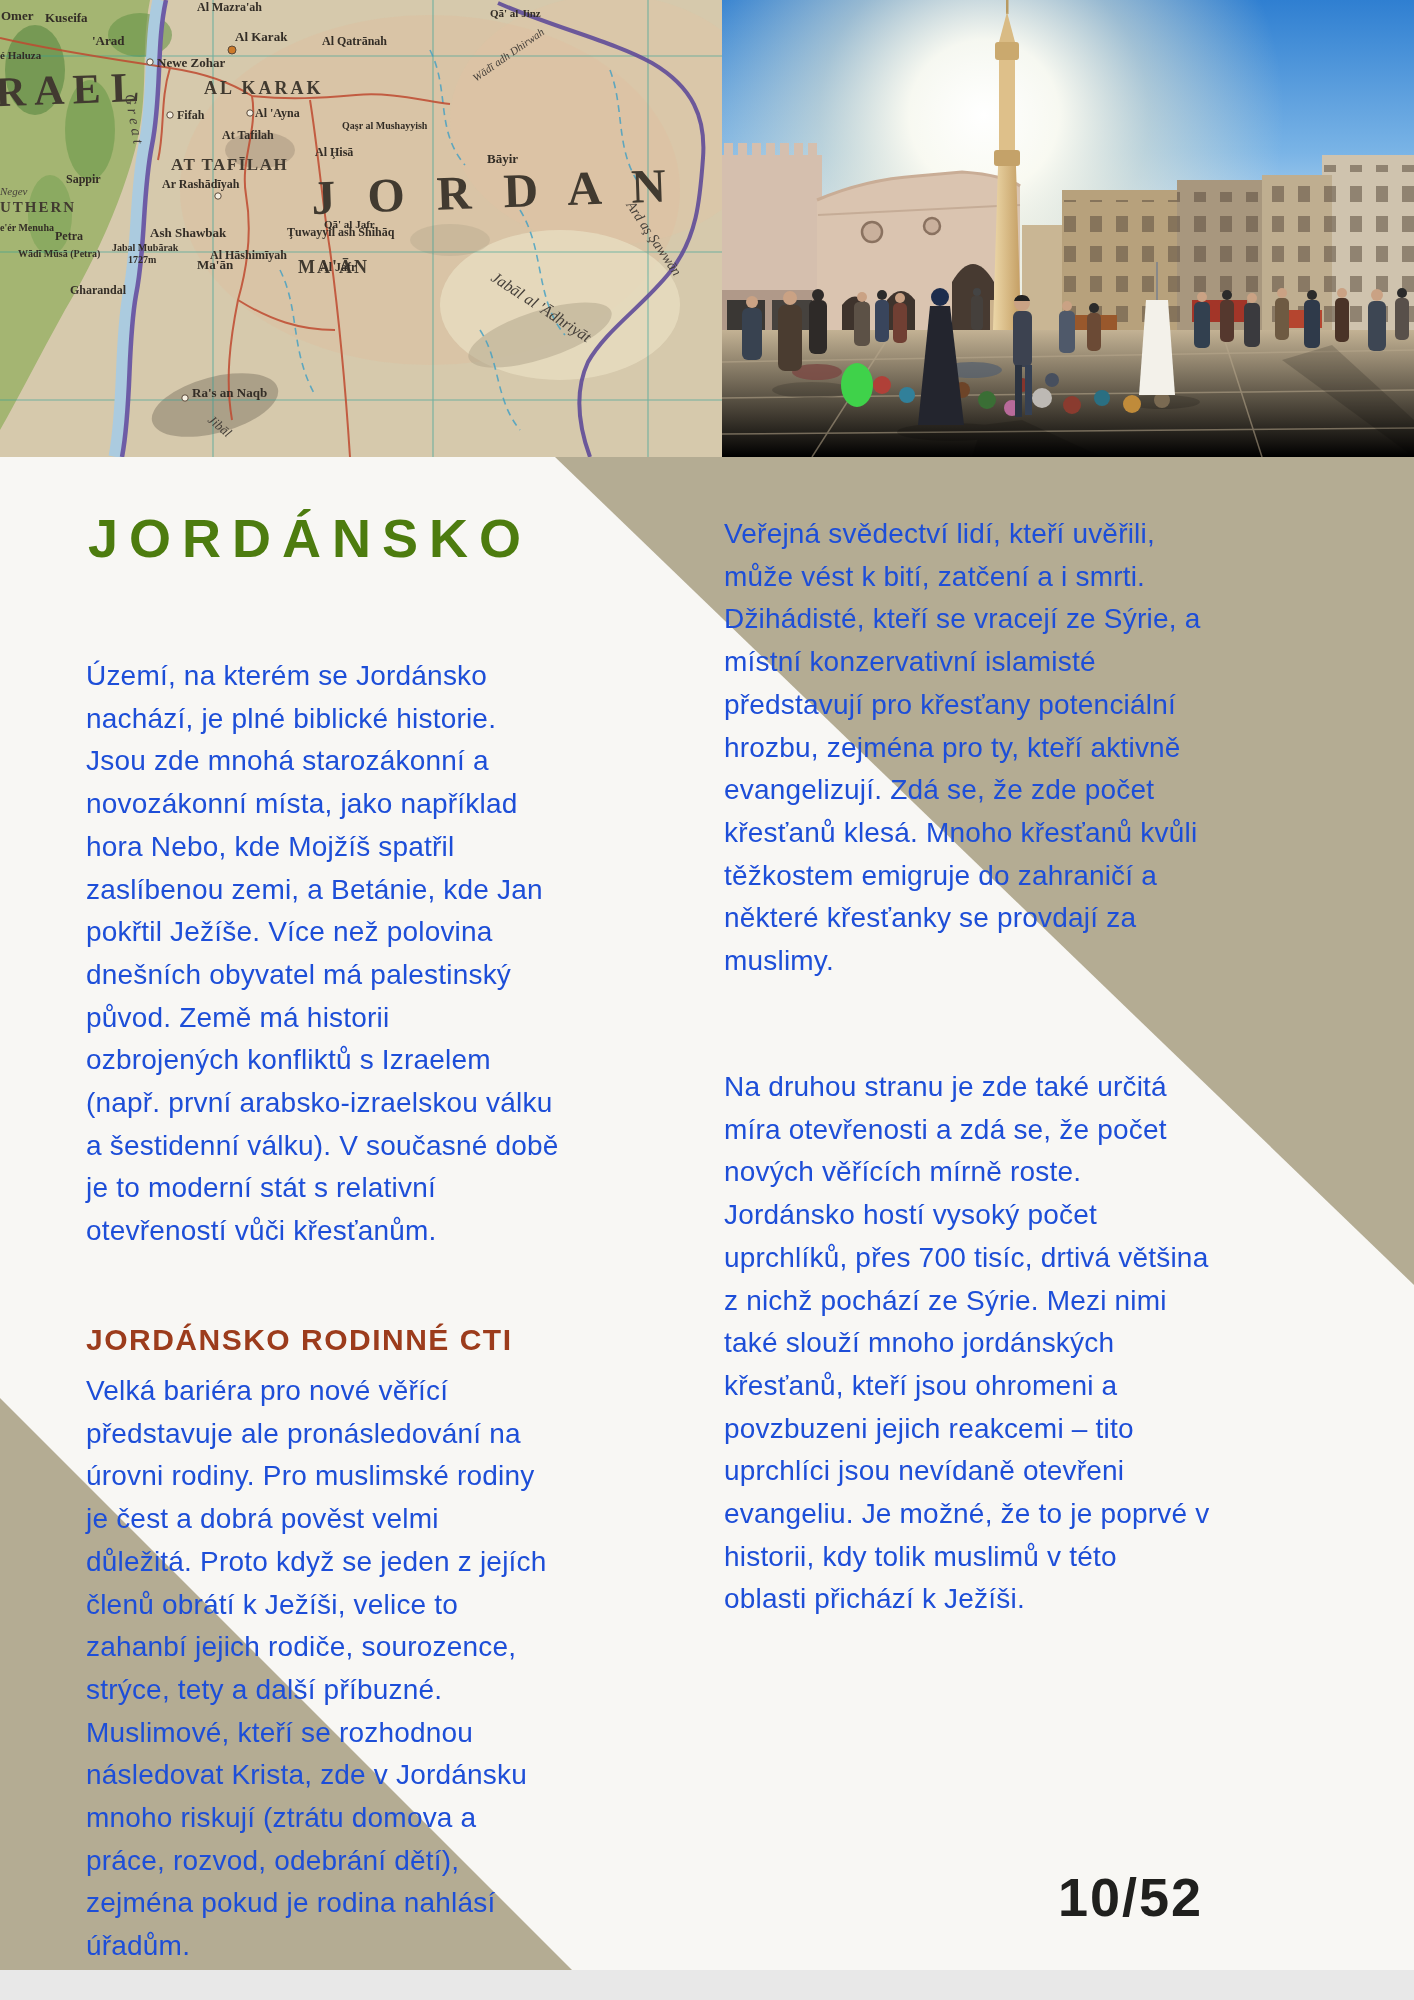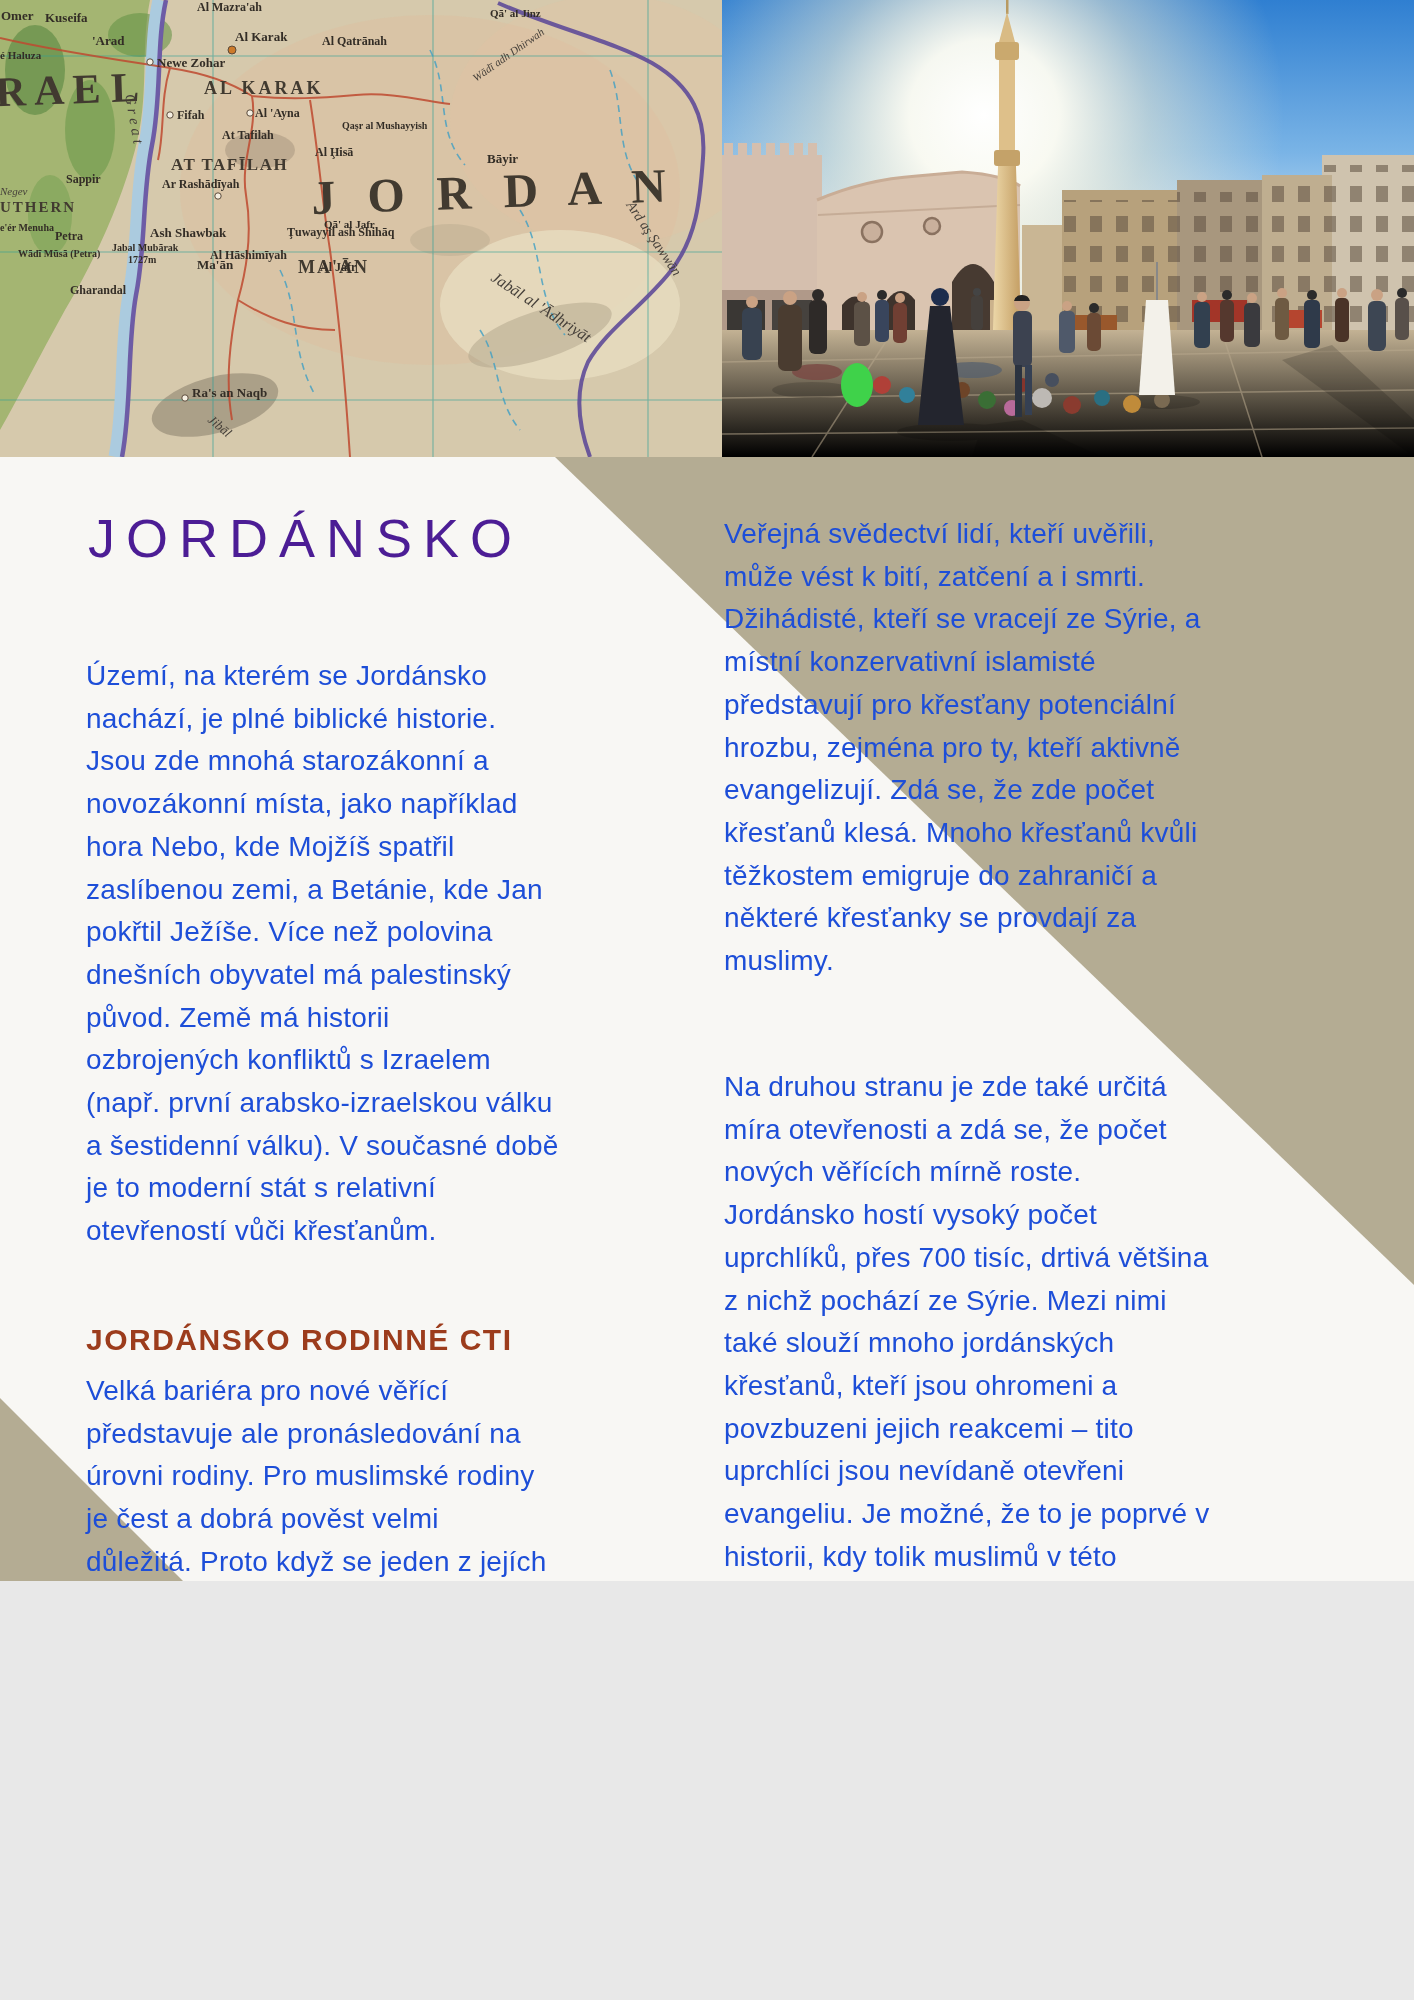--- a/index.html
+++ b/index.html
@@ -1,24 +1,24 @@
 <!DOCTYPE html>
 <html><head>
 <meta charset="utf-8">
 <style>
   html,body{margin:0;padding:0;background:#e8e8e8}
-  .page{position:relative;width:1414px;height:1581px;background:#f8f7f4;overflow:hidden;
+  .page{position:relative;width:1414px;height:1970px;background:#f8f7f4;overflow:hidden;
         font-family:"Liberation Sans",sans-serif}
   .shape{position:absolute;inset:0;background:#b4ac93}
   .shape-right{clip-path:polygon(555px 457px,1414px 457px,1414px 1285px)}
   .shape-left{clip-path:polygon(0px 1398px,602px 2000px,0px 2000px)}
   svg.map{position:absolute;top:0;left:0;width:722px;height:457px;display:block}
   svg.photo{position:absolute;top:0;left:722px;width:692px;height:457px;display:block}
-  .title{position:absolute;left:88px;top:510px;font-size:54px;font-weight:400;
-         letter-spacing:11px;color:#4c1d95;line-height:56px;white-space:pre}
+  .title{position:absolute;left:88px;top:510px;font-size:54px;font-weight:700;
+         letter-spacing:11px;color:#4d7c0f;line-height:56px;white-space:pre}
   .h{position:absolute;font-size:30px;font-weight:700;color:#9c3c1c;letter-spacing:1.5px;
      line-height:36px;white-space:pre}
   .h1L{left:86px;top:632px}
   .h2L{left:86px;top:1322px}
   .h1R{left:724px;top:1021px}
   .para{position:absolute;font-size:28px;font-weight:400;color:#1d4ed8;line-height:42.7px;
         letter-spacing:0.2px;white-space:pre}
   .p1L{left:86px;top:655px}
   .p2L{left:86px;top:1370px}
   .p1R{left:724px;top:513px}

